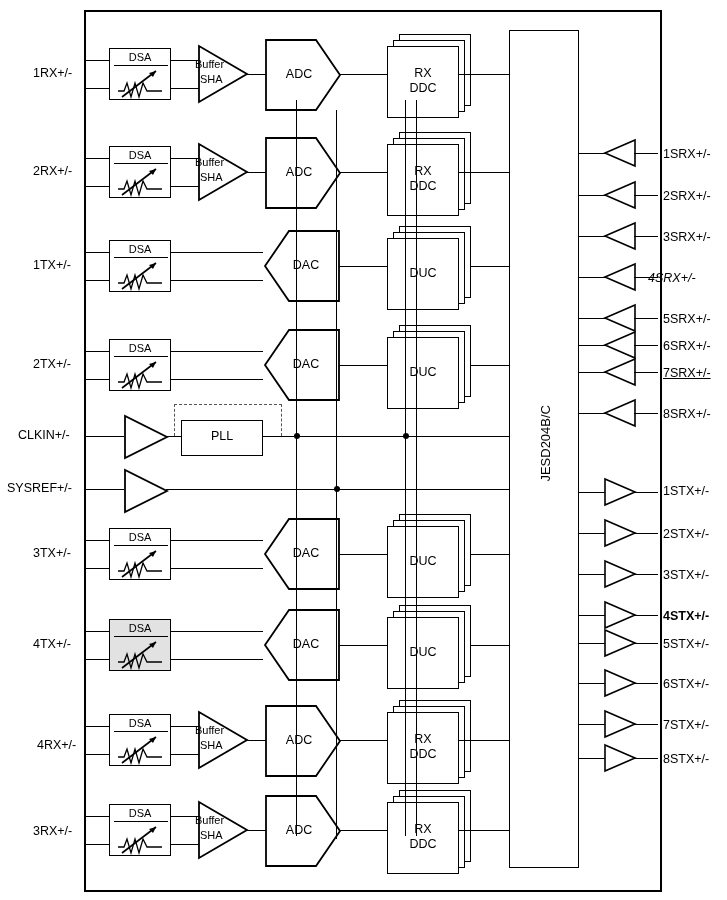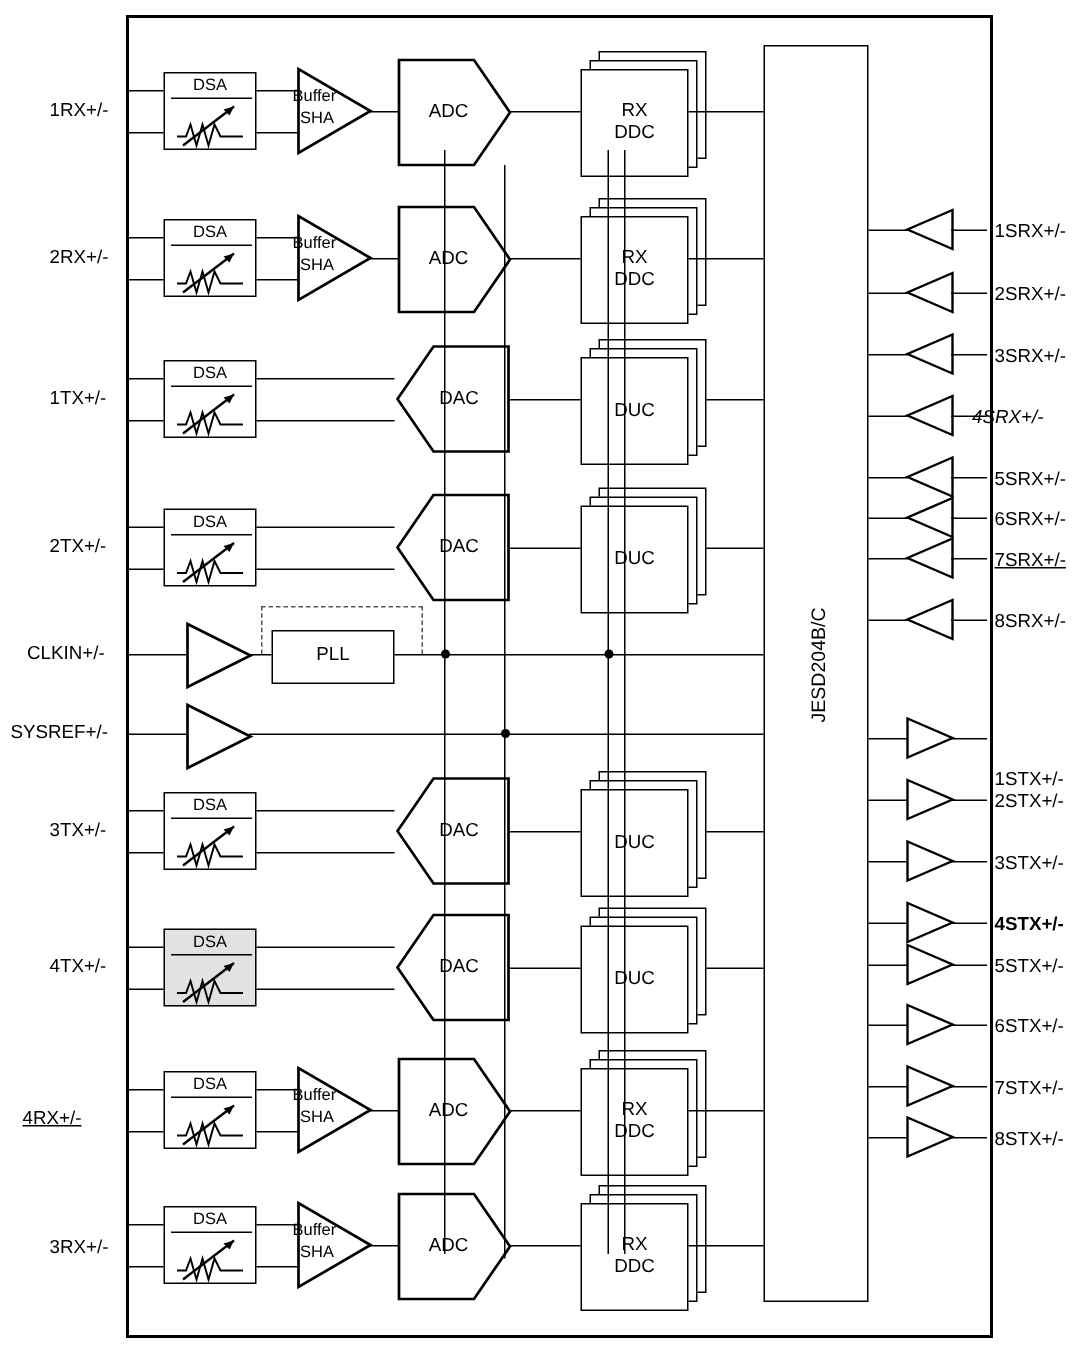--- a/index.html
+++ b/index.html
@@ -35,21 +35,21 @@
   <div class="chip" style="left:84px;top:10px;width:574px;height:878px;"></div>
 
   <div class="portlbl" style="left:33px;top:66px;">1RX+/-</div>
   <div class="portlbl" style="left:33px;top:164px;">2RX+/-</div>
   <div class="portlbl" style="left:33px;top:258px;">1TX+/-</div>
   <div class="portlbl" style="left:33px;top:357px;">2TX+/-</div>
   <div class="portlbl" style="left:18px;top:428px;">CLKIN+/-</div>
   <div class="portlbl" style="left:7px;top:481px;">SYSREF+/-</div>
   <div class="portlbl" style="left:33px;top:546px;">3TX+/-</div>
   <div class="portlbl" style="left:33px;top:637px;">4TX+/-</div>
-  <div class="portlbl" style="left:15px;top:738px;text-decoration:underline;">4RX+/-</div>
+  <div class="portlbl" style="left:37px;top:738px;">4RX+/-</div>
   <div class="portlbl" style="left:33px;top:824px;">3RX+/-</div>
 
   <div class="wire h" style="left:84px;top:60px;width:28px;"></div>
   <div class="wire h" style="left:84px;top:88px;width:28px;"></div>
 
   <div class="wire h" style="left:84px;top:158px;width:28px;"></div>
   <div class="wire h" style="left:84px;top:186px;width:28px;"></div>
 
   <div class="wire h" style="left:84px;top:252px;width:28px;"></div>
   <div class="wire h" style="left:84px;top:280px;width:28px;"></div>
@@ -412,21 +412,21 @@
   <div class="wire h" style="left:634px;top:615px;width:24px;"></div>
   <div class="wire h" style="left:579px;top:643px;width:26px;"></div>
   <div class="wire h" style="left:634px;top:643px;width:24px;"></div>
   <div class="wire h" style="left:579px;top:683px;width:26px;"></div>
   <div class="wire h" style="left:634px;top:683px;width:24px;"></div>
   <div class="wire h" style="left:579px;top:724px;width:26px;"></div>
   <div class="wire h" style="left:634px;top:724px;width:24px;"></div>
   <div class="wire h" style="left:579px;top:758px;width:26px;"></div>
   <div class="wire h" style="left:634px;top:758px;width:24px;"></div>
 
-  <div class="portlbl" style="left:663px;top:512px;">1STX+/-</div>
+  <div class="portlbl" style="left:663px;top:484px;">1STX+/-</div>
   <div class="portlbl" style="left:663px;top:527px;">2STX+/-</div>
   <div class="portlbl" style="left:663px;top:568px;">3STX+/-</div>
   <div class="portlbl" style="left:663px;top:609px;font-weight:bold;">4STX+/-</div>
   <div class="portlbl" style="left:663px;top:637px;">5STX+/-</div>
   <div class="portlbl" style="left:663px;top:677px;">6STX+/-</div>
   <div class="portlbl" style="left:663px;top:718px;">7STX+/-</div>
   <div class="portlbl" style="left:663px;top:752px;">8STX+/-</div>
 
 </div>
 

